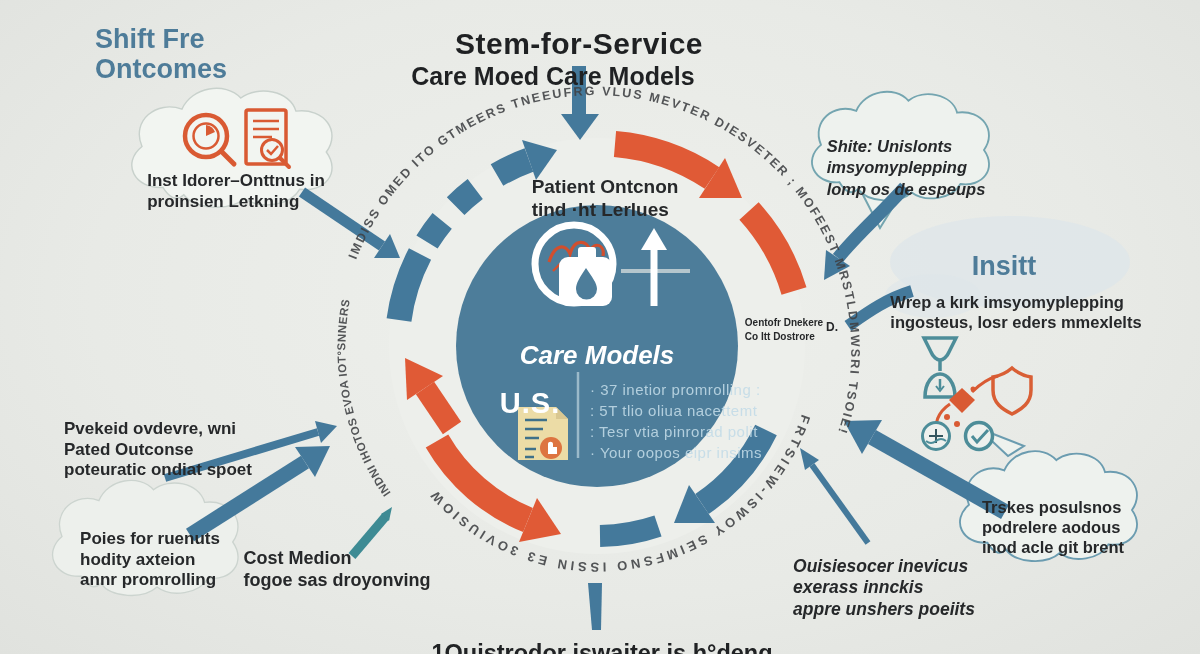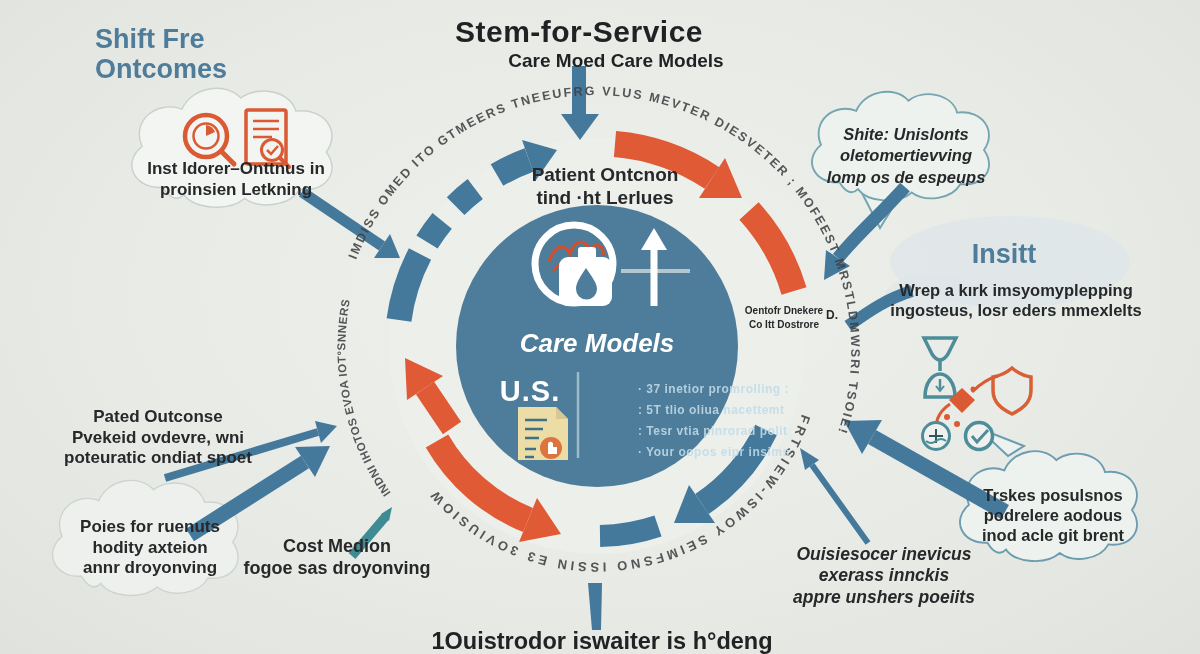--- a/index.html
+++ b/index.html
@@ -2,47 +2,47 @@
 <html><head>
 <meta charset="utf-8">
 <style>
   html,body{margin:0;padding:0;}
   body{font-family:"Liberation Sans", sans-serif;}
   .stage{
     position:relative;width:1200px;height:654px;overflow:hidden;
     background:radial-gradient(ellipse at 50% 45%, #eef0ec 0%, #e8eae6 60%, #e0e2de 100%);
   }
   .stage svg{position:absolute;left:0;top:0;}
-  .lbl{position:absolute;font-weight:700;color:#26282a;text-align:center;
-       line-height:1.22;white-space:nowrap;transform:translateX(-50%);}
+  .lbl{position:absolute;font-weight:700;color:#26282a;text-align:left;
+       line-height:1.22;white-space:nowrap;transform:translateX(-50%);margin-top:12px;}
   .lbl-left{position:absolute;font-weight:700;color:#26282a;text-align:left;
        line-height:1.12;white-space:nowrap;}
   .steel{color:#4e7c99;}
   .white{color:#ffffff;}
   .shift-title{font-size:27px;top:24px;left:95px;}
   .main-title{font-size:30px;top:14px;left:579px;color:#1f2123;letter-spacing:.5px;}
-  .main-subtitle{font-size:19px;top:49px;left:616px;color:#1f2123;}
+  .main-subtitle{font-size:25px;top:49px;left:553px;color:#1f2123;}
   .patient{font-size:19px;top:163px;left:605px;}
   .research-txt{font-size:17px;top:159px;left:236px;}
   .shite-txt{font-size:16.5px;top:124px;left:906px;line-height:1.3;font-style:italic;}
   .insitt-h{font-size:27px;top:238px;left:1004px;}
   .insitt-b{font-size:16.5px;top:280px;left:1016px;}
   .oentof{font-size:10px;top:304px;left:784px;line-height:1.35;}
   .dmark{font-size:12px;top:308px;left:832px;}
   .pated{font-size:17px;top:407px;left:158px;}
   .poies-txt{font-size:17px;top:517px;left:150px;}
   .cost{font-size:18px;top:536px;left:337px;}
   .ouisies{font-size:17.5px;top:544px;left:884px;font-style:italic;}
   .trskes-txt{font-size:16.5px;top:485px;left:1053px;}
   .caption{font-size:23.5px;top:627px;left:602px;color:#202224;}
   .c-title1{font-size:26px;top:310px;left:597px;}
   .c-title2{font-size:26px;top:328px;left:597px;font-style:italic;}
   .c-us{font-size:29px;top:374px;left:530px;letter-spacing:1px;}
-  .c-list{position:absolute;left:590px;top:379px;font-weight:700;
-          color:rgba(193,219,231,.88);font-size:12px;text-align:left;margin-left:48px;}
+  .c-list{position:absolute;left:590px;top:379px;font-weight:400;
+          color:rgba(193,219,231,.88);font-size:15px;text-align:left;}
   .c-list div{height:21px;line-height:21px;letter-spacing:.5px;}
   .ring-text{font-weight:600;fill:#3f4144;opacity:.88;}
   .rt-outer{font-size:12.5px;letter-spacing:2px;}
   .rt-bottom{font-size:13px;letter-spacing:3.5px;}
   .rt-left{font-size:11.5px;letter-spacing:.5px;}
 </style>
 </head>
 <body>
 
 <div class="stage">
@@ -224,46 +224,46 @@
   <div>tind ·ht Lerlues</div>
 </div>
 
 <div class="lbl research-txt">
   <div>Inst Idorer–Onttnus in</div>
   <div>proinsien Letkning</div>
 </div>
 
 <div class="lbl shite-txt">
   <div>Shite: Unislonts</div>
-  <div>oletomertievving</div>
+  <div>imsyomyplepping</div>
   <div>lomp os de espeups</div>
 </div>
 
 <div class="lbl insitt-h steel">Insitt</div>
 <div class="lbl insitt-b">
   <div>Wrep a kırk imsyomyplepping</div>
   <div>ingosteus, losr eders mmexlelts</div>
 </div>
 
 <div class="lbl oentof">
   <div>Oentofr Dnekere</div>
   <div>Co Itt Dostrore</div>
 </div>
 <div class="lbl dmark">D.</div>
 
 <div class="lbl pated">
+  <div>Pvekeid ovdevre, wni</div>
   <div>Pated Outconse</div>
-  <div>Pvekeid ovdevre, wni</div>
   <div>poteuratic ondiat spoet</div>
 </div>
 
 <div class="lbl poies-txt">
   <div>Poies for ruenuts</div>
   <div>hodity axteion</div>
-  <div>annr droyonving</div>
+  <div>annr promrolling</div>
 </div>
 
 <div class="lbl cost">
   <div>Cost Medion</div>
   <div>fogoe sas droyonving</div>
 </div>
 
 <div class="lbl ouisies">
   <div>Ouisiesocer inevicus</div>
   <div>exerass innckis</div>

